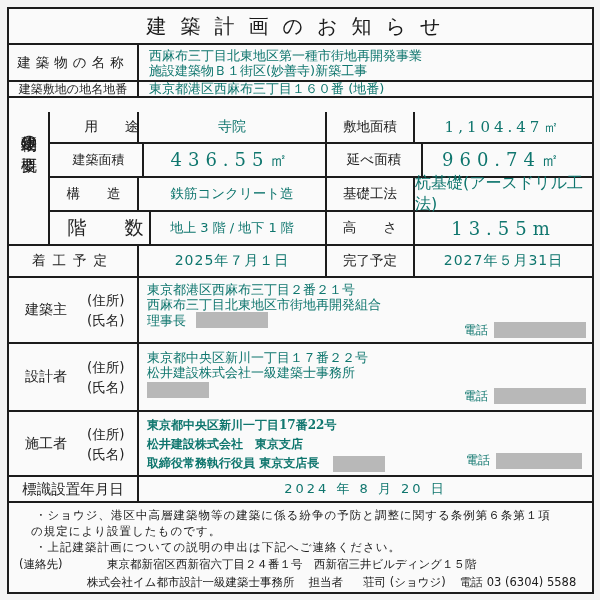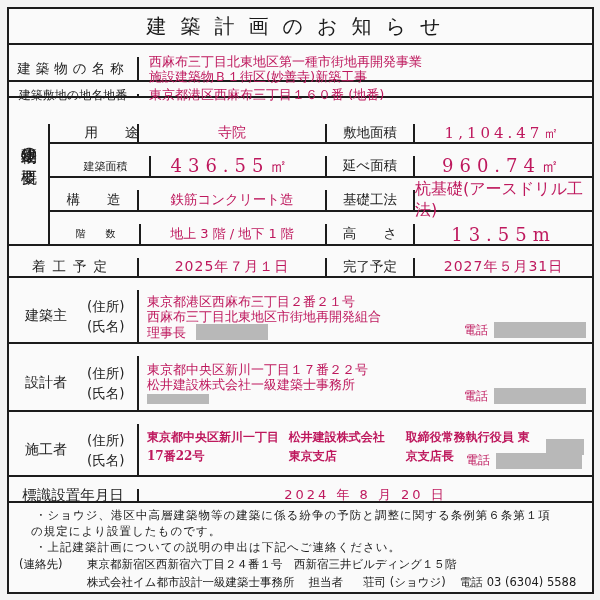--- a/index.html
+++ b/index.html
@@ -3,28 +3,28 @@
 <meta charset="utf-8">
 <style>
   * { box-sizing: border-box; margin: 0; padding: 0; }
   html, body { width: 600px; height: 600px; background: #f4f4f4; overflow: hidden; }
   body { font-family: "DejaVu Sans", "Liberation Sans", sans-serif; color: #1a1a1a; position: relative; }
   .board {
     position: absolute; left: 7px; top: 7px; width: 587px; height: 587px;
     border: 2px solid #1c1c1c; background: #fafafa;
   }
   .row { position: absolute; left: 0; right: 0; border-bottom: 2px solid #1c1c1c; }
-  .cell { position: absolute; top: 0; bottom: 0; display: flex; align-items: center; margin-top: 12px; }
+  .cell { position: absolute; top: 0; bottom: 0; display: flex; align-items: center; }
   .vline { border-right: 2px solid #1c1c1c; }
   .title {
     top: 0; height: 36px; justify-content: center; display: flex; align-items: center;
     font-size: 20px; letter-spacing: 14px; font-weight: normal;
   }
   .lbl { font-size: 13px; color: #222; }
-  .val { font-size: 13px; color: #be185d; }
+  .val { font-size: 13px; color: #0f766e; }
   .spaced { letter-spacing: 7px; }
   .big { font-size: 18px; letter-spacing: 6px; font-family: "DejaVu Serif", "Liberation Serif", serif; }
   .redact { display: inline-block; background: #b8b8b8; height: 16px; }
   .serif { font-family: "DejaVu Serif", "Liberation Serif", serif; }
   .note { font-size: 11.5px; line-height: 16px; letter-spacing: 1px; }
 </style>
 </head>
 <body>
 
 <div class="board">
@@ -66,27 +66,27 @@
       </div>
       <div class="cell vline val" style="left:89px;width:188px;justify-content:center;font-size:14px;">
         <span>寺院</span>
       </div>
       <div class="cell val serif" style="left:365px;right:0;justify-content:center;font-size:15px;letter-spacing:4px;">
         <span>1,104.47㎡</span>
       </div>
     </div>
 
     <div style="position:absolute;left:41px;right:0;top:32px;height:34px;border-bottom:2px solid #1c1c1c;">
-      <div class="cell vline lbl" style="left:12px;width:89px;justify-content:center;font-size:11px;">
+      <div class="cell vline lbl" style="left:5px;width:89px;justify-content:center;font-size:13px;">
         <span>建築面積</span>
       </div>
       <div class="cell vline val big" style="left:89px;width:188px;justify-content:center;">
         <span>436.55㎡</span>
       </div>
-      <div class="cell vline lbl" style="left:277px;width:88px;justify-content:center;font-size:13.5px;">
+      <div class="cell vline lbl" style="left:277px;width:96px;justify-content:center;font-size:13.5px;">
         <span>延べ面積</span>
       </div>
       <div class="cell val big" style="left:365px;right:0;justify-content:center;">
         <span>960.74㎡</span>
       </div>
     </div>
 
     <div style="position:absolute;left:41px;right:0;top:66px;height:34px;border-bottom:2px solid #1c1c1c;">
       <div class="cell vline val" style="left:89px;width:188px;justify-content:center;font-size:13.5px;">
         <span>鉄筋コンクリート造</span>
@@ -96,21 +96,21 @@
       </div>
       <div class="cell vline lbl" style="left:277px;width:88px;justify-content:center;font-size:13.5px;">
         <span>基礎工法</span>
       </div>
       <div class="cell val" style="left:365px;right:0;justify-content:center;font-size:16px;">
         <span>杭基礎(アースドリル工法)</span>
       </div>
     </div>
 
     <div style="position:absolute;left:41px;right:0;top:100px;height:32px;">
-      <div class="cell vline lbl" style="left:2px;width:89px;justify-content:center;font-size:10px;white-space:pre;">
+      <div class="cell vline lbl" style="left:12px;width:89px;justify-content:center;font-size:19px;white-space:pre;">
         <span>階　　数</span>
       </div>
       <div class="cell vline val" style="left:89px;width:188px;justify-content:center;font-size:13px;">
         <span>地上 3 階 / 地下 1 階</span>
       </div>
       <div class="cell vline lbl" style="left:277px;width:88px;justify-content:center;font-size:13.5px;white-space:pre;">
         <span>高　　さ</span>
       </div>
       <div class="cell val big" style="left:365px;right:0;justify-content:center;">
         <span>13.55m</span>
@@ -175,21 +175,21 @@
   </div>
 
   <div class="row" style="top:403px;height:65px;">
     <div class="cell vline lbl" style="left:0;width:130px;padding-left:16px;font-size:14px;">
       <span style="width:62px;">施工者</span>
       <span style="display:flex;flex-direction:column;line-height:20px;font-size:13.5px;">
         <span>(住所)</span>
         <span>(氏名)</span>
       </span>
     </div>
-    <div class="cell val serif" style="left:130px;right:0;padding:4px 8px;flex-direction:row;align-items:flex-start;justify-content:flex-start;line-height:19px;font-size:12px;font-weight:bold;">
+    <div class="cell val serif" style="left:130px;right:0;padding:4px 8px;flex-direction:column;align-items:flex-start;justify-content:flex-start;line-height:19px;font-size:12px;font-weight:bold;">
       <span>東京都中央区新川一丁目17番22号</span>
       <span>松井建設株式会社　東京支店</span>
       <span style="display:flex;align-items:center;gap:14px;">
         <span>取締役常務執行役員 東京支店長</span>
         <span class="redact" style="width:52px;"></span>
       </span>
       <span style="position:absolute;right:10px;bottom:5px;display:flex;align-items:center;gap:6px;font-size:12px;font-weight:normal;font-family:'DejaVu Sans',sans-serif;">
         <span>電話</span>
         <span class="redact" style="width:86px;"></span>
       </span>
@@ -202,21 +202,21 @@
     </div>
     <div class="cell val" style="left:130px;right:0;justify-content:center;font-size:13px;letter-spacing:3px;">
       <span>2024 年 8 月 20 日</span>
     </div>
   </div>
 
   <div style="position:absolute;left:0;right:0;top:494px;bottom:0;padding:4px 8px 0 10px;">
     <div class="note serif" style="padding-left:16px;">・ショウジ、港区中高層建築物等の建築に係る紛争の予防と調整に関する条例第６条第１項</div>
     <div class="note serif" style="padding-left:12px;">の規定により設置したものです。</div>
     <div class="note serif" style="padding-left:16px;">・上記建築計画についての説明の申出は下記へご連絡ください。</div>
-    <div style="display:flex;font-size:11.5px;line-height:18px;">
+    <div style="display:flex;font-size:11.5px;line-height:18px;gap:20px;">
       <span style="width:68px;">(連絡先)</span>
       <span>東京都新宿区西新宿六丁目２４番１号　西新宿三井ビルディング１５階</span>
     </div>
     <div style="display:flex;font-size:11.5px;line-height:18px;padding-left:68px;gap:14px;">
       <span>株式会社イム都市設計一級建築士事務所</span>
       <span style="display:flex;gap:20px;">
         <span>担当者</span>
         <span>荘司 (ショウジ)</span>
       </span>
       <span style="display:flex;gap:4px;">

